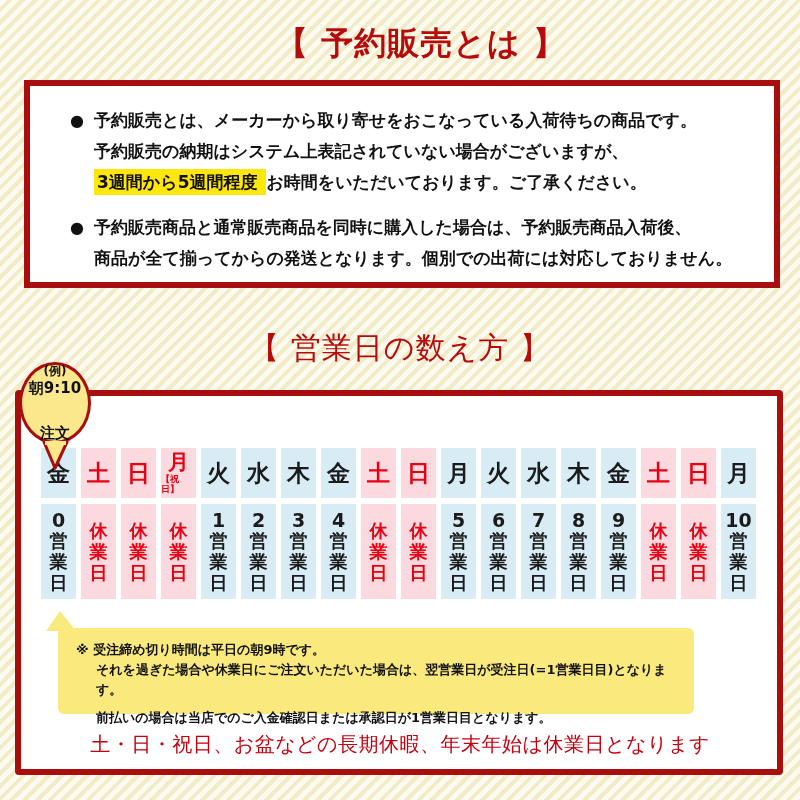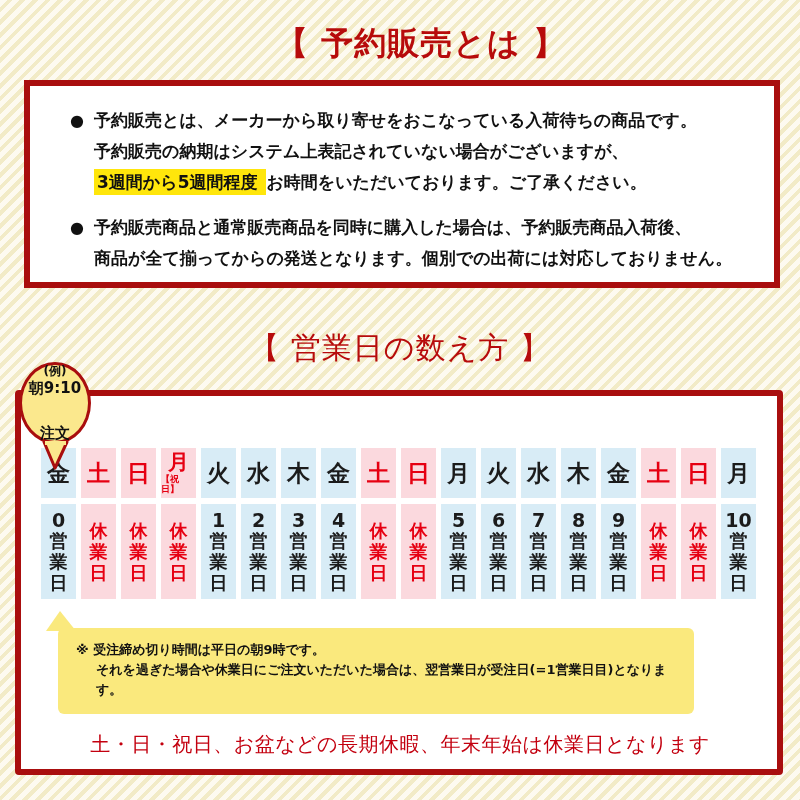--- a/index.html
+++ b/index.html
@@ -303,17 +303,18 @@
     <path d="M2,1 L13,27 L25,1 Z" fill="#fbe88d" stroke="#a90e0e" stroke-width="3" stroke-linejoin="round"></path>
     <rect x="3" y="0" width="21" height="4" fill="#fbe88d"></rect>
   </svg>
 
   <svg class="note-pointer" width="30" height="20" viewBox="0 0 30 20">
     <polygon points="14,0 0,20 30,20" fill="#fae97d"></polygon>
   </svg>
   <div class="notebox">
     <div class="note-line"><span>※</span> <span>受注締め切り時間は平日の朝9時です。</span></div>
     <div class="note-line indent">それを過ぎた場合や休業日にご注文いただいた場合は、翌営業日が受注日(=1営業日目)となります。</div>
+    <div class="note-line indent gap">前払いの場合は当店でのご入金確認日または承認日が1営業日目となります。</div>
   </div>
 
   <div class="footer">土・日・祝日、お盆などの長期休暇、年末年始は休業日となります</div>
 
 </div>
 
 </body></html>

